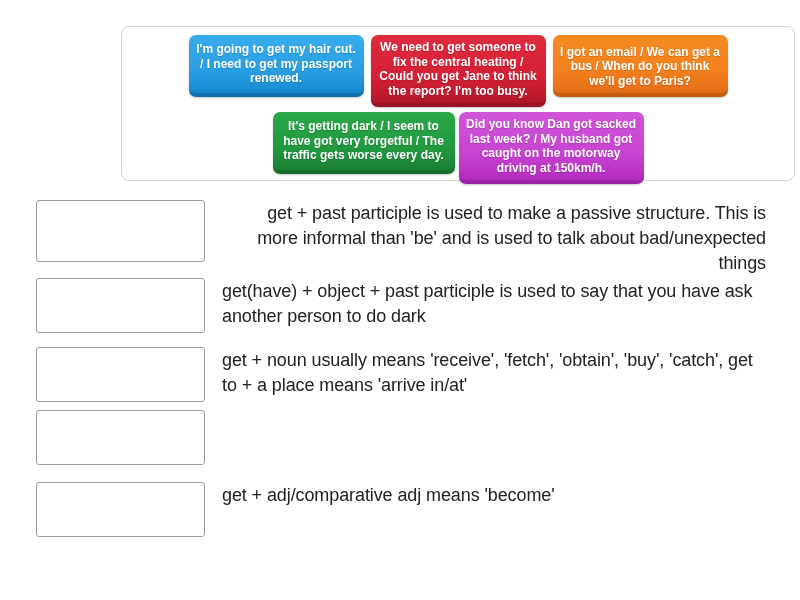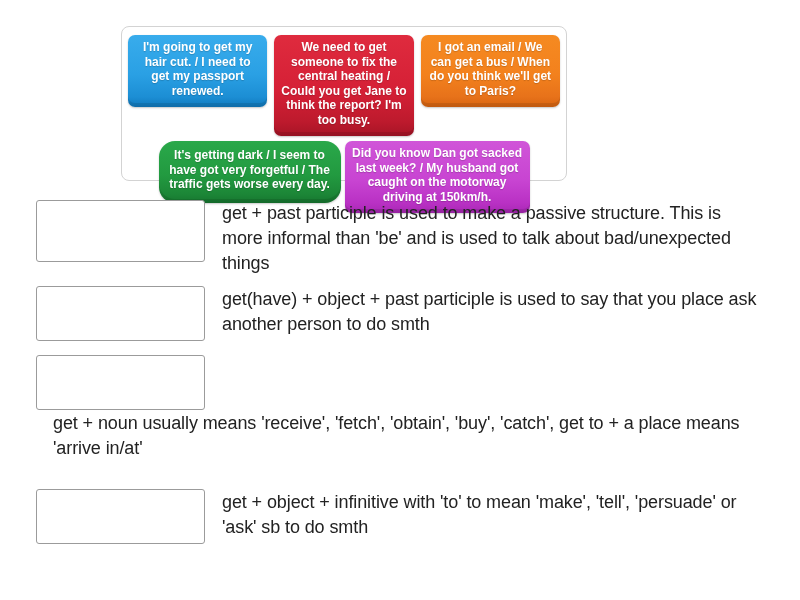--- a/index.html
+++ b/index.html
@@ -14,21 +14,21 @@
     overflow: hidden;
     position: relative;
     color: #222222;
   }
 
   
   #tiles-container {
     position: absolute;
     left: 121px;
     top: 26px;
-    width: 446px;
+    width: 674px;
     height: 155px;
     box-sizing: border-box;
     border: 1px solid #d3d3d3;
     border-radius: 8px;
     background: #ffffff;
     padding: 8px 6px;
   }
   .tile-row {
     display: flex;
     justify-content: center;
@@ -73,21 +73,21 @@
   .tile.green {
     background: linear-gradient(180deg, #2aa84a 0%, #229a40 55%, #1c8637 86%, #16762f 100%);
     box-shadow: inset 0 -4px 0 rgba(0,0,0,0.10), 0 1px 2px rgba(0,0,0,0.22);
   }
   .tile.purple {
     background: linear-gradient(180deg, #d055d8 0%, #c844d2 55%, #b931c4 86%, #a828b4 100%);
     box-shadow: inset 0 -4px 0 rgba(0,0,0,0.10), 0 1px 2px rgba(0,0,0,0.22);
     width: 185px;
     justify-content: flex-end;
   }
-  .tile.green { width: 182px; border-radius: 16px; }
+  .tile.green { width: 182px; }
 
   
   #definitions {
     position: absolute;
     left: 36px;
     top: 200px;
     width: 730px;
   }
   .def-row {
     display: flex;
@@ -106,23 +106,23 @@
   .def-row.tall .dropzone { min-height: 62px; }
   .def-text {
     margin-left: 17px;
     font-size: 18px;
     line-height: 25px;
     color: #222222;
     white-space: pre-line;
     padding-top: 1px;
     letter-spacing: -0.1px;
   }
-  .def-row.r1 { margin-bottom: 10px; }
+  .def-row.r1 { margin-bottom: 2px; text-align: right; }
   .def-row.r2 { margin-bottom: 14px; }
-  .def-row.r3 { margin-bottom: 28px; flex-direction: column; }
+  .def-row.r3 { margin-bottom: 8px; }
   .def-row.r4 { margin-bottom: 17px; }
 </style>
 </head>
 <body>
 
 <div id="tiles-container">
 
   <div class="tile-row row-1">
     <div class="tile blue">
       <span>I'm going to get my hair cut. / I need to get my passport renewed.</span>
@@ -148,27 +148,30 @@
 
 <div id="definitions">
 
   <div class="def-row r1 tall">
     <div class="dropzone"></div>
     <div class="def-text">get + past participle is used to make a passive structure. This is more informal than 'be' and is used to talk about bad/unexpected things</div>
   </div>
 
   <div class="def-row r2">
     <div class="dropzone"></div>
-    <div class="def-text">get(have) + object + past participle is used to say that you place ask another person to do smth</div>
+    <div class="def-text">get(have) + object + past participle is used to say that you have ask another person to do dark</div>
   </div>
 
   <div class="def-row r3">
     <div class="dropzone"></div>
     <div class="def-text">get + noun usually means 'receive', 'fetch', 'obtain', 'buy', 'catch', get to + a place means 'arrive in/at'</div>
   </div>
 
   <div class="def-row r4">
     <div class="dropzone"></div>
-    <div class="def-text">get + object + infinitive with 'to' to mean 'make', 'tell', 'persuade' or 'ask' sb to do smth</div>
   </div>
 
+  <div class="def-row r5">
+    <div class="dropzone"></div>
+    <div class="def-text">get + adj/comparative adj means 'become'</div>
+  </div>
 
 </div>
 
 </body></html>

